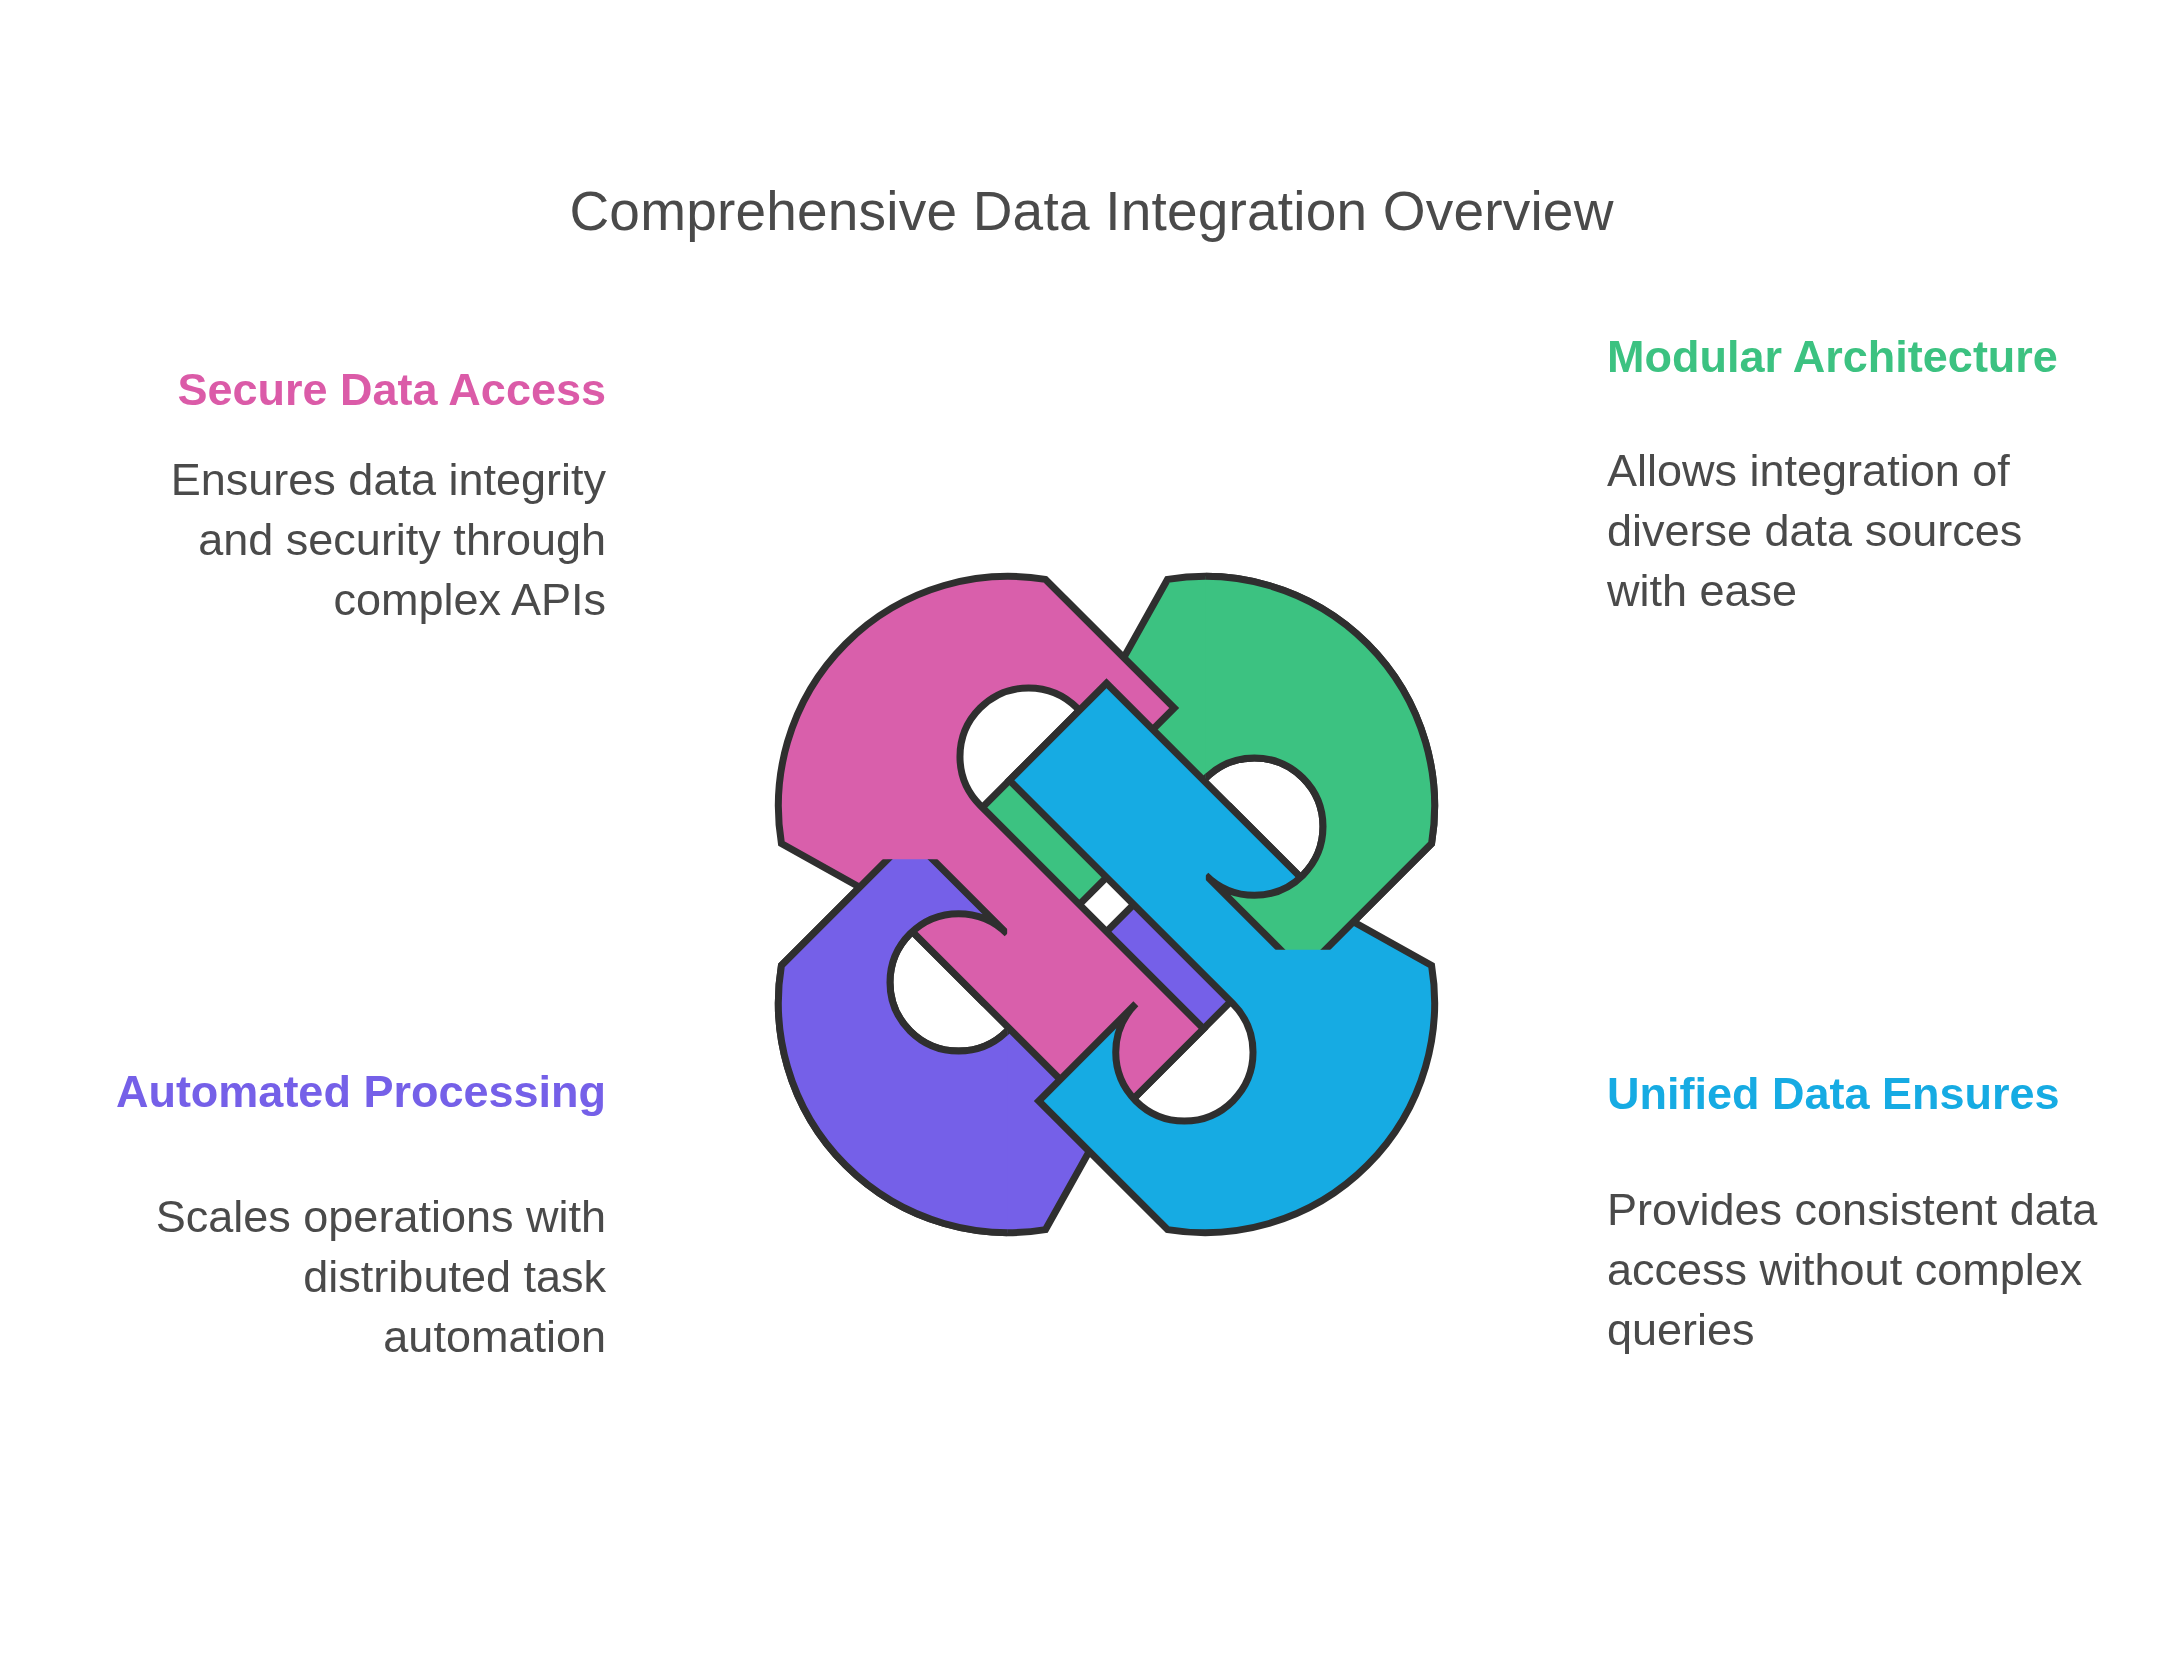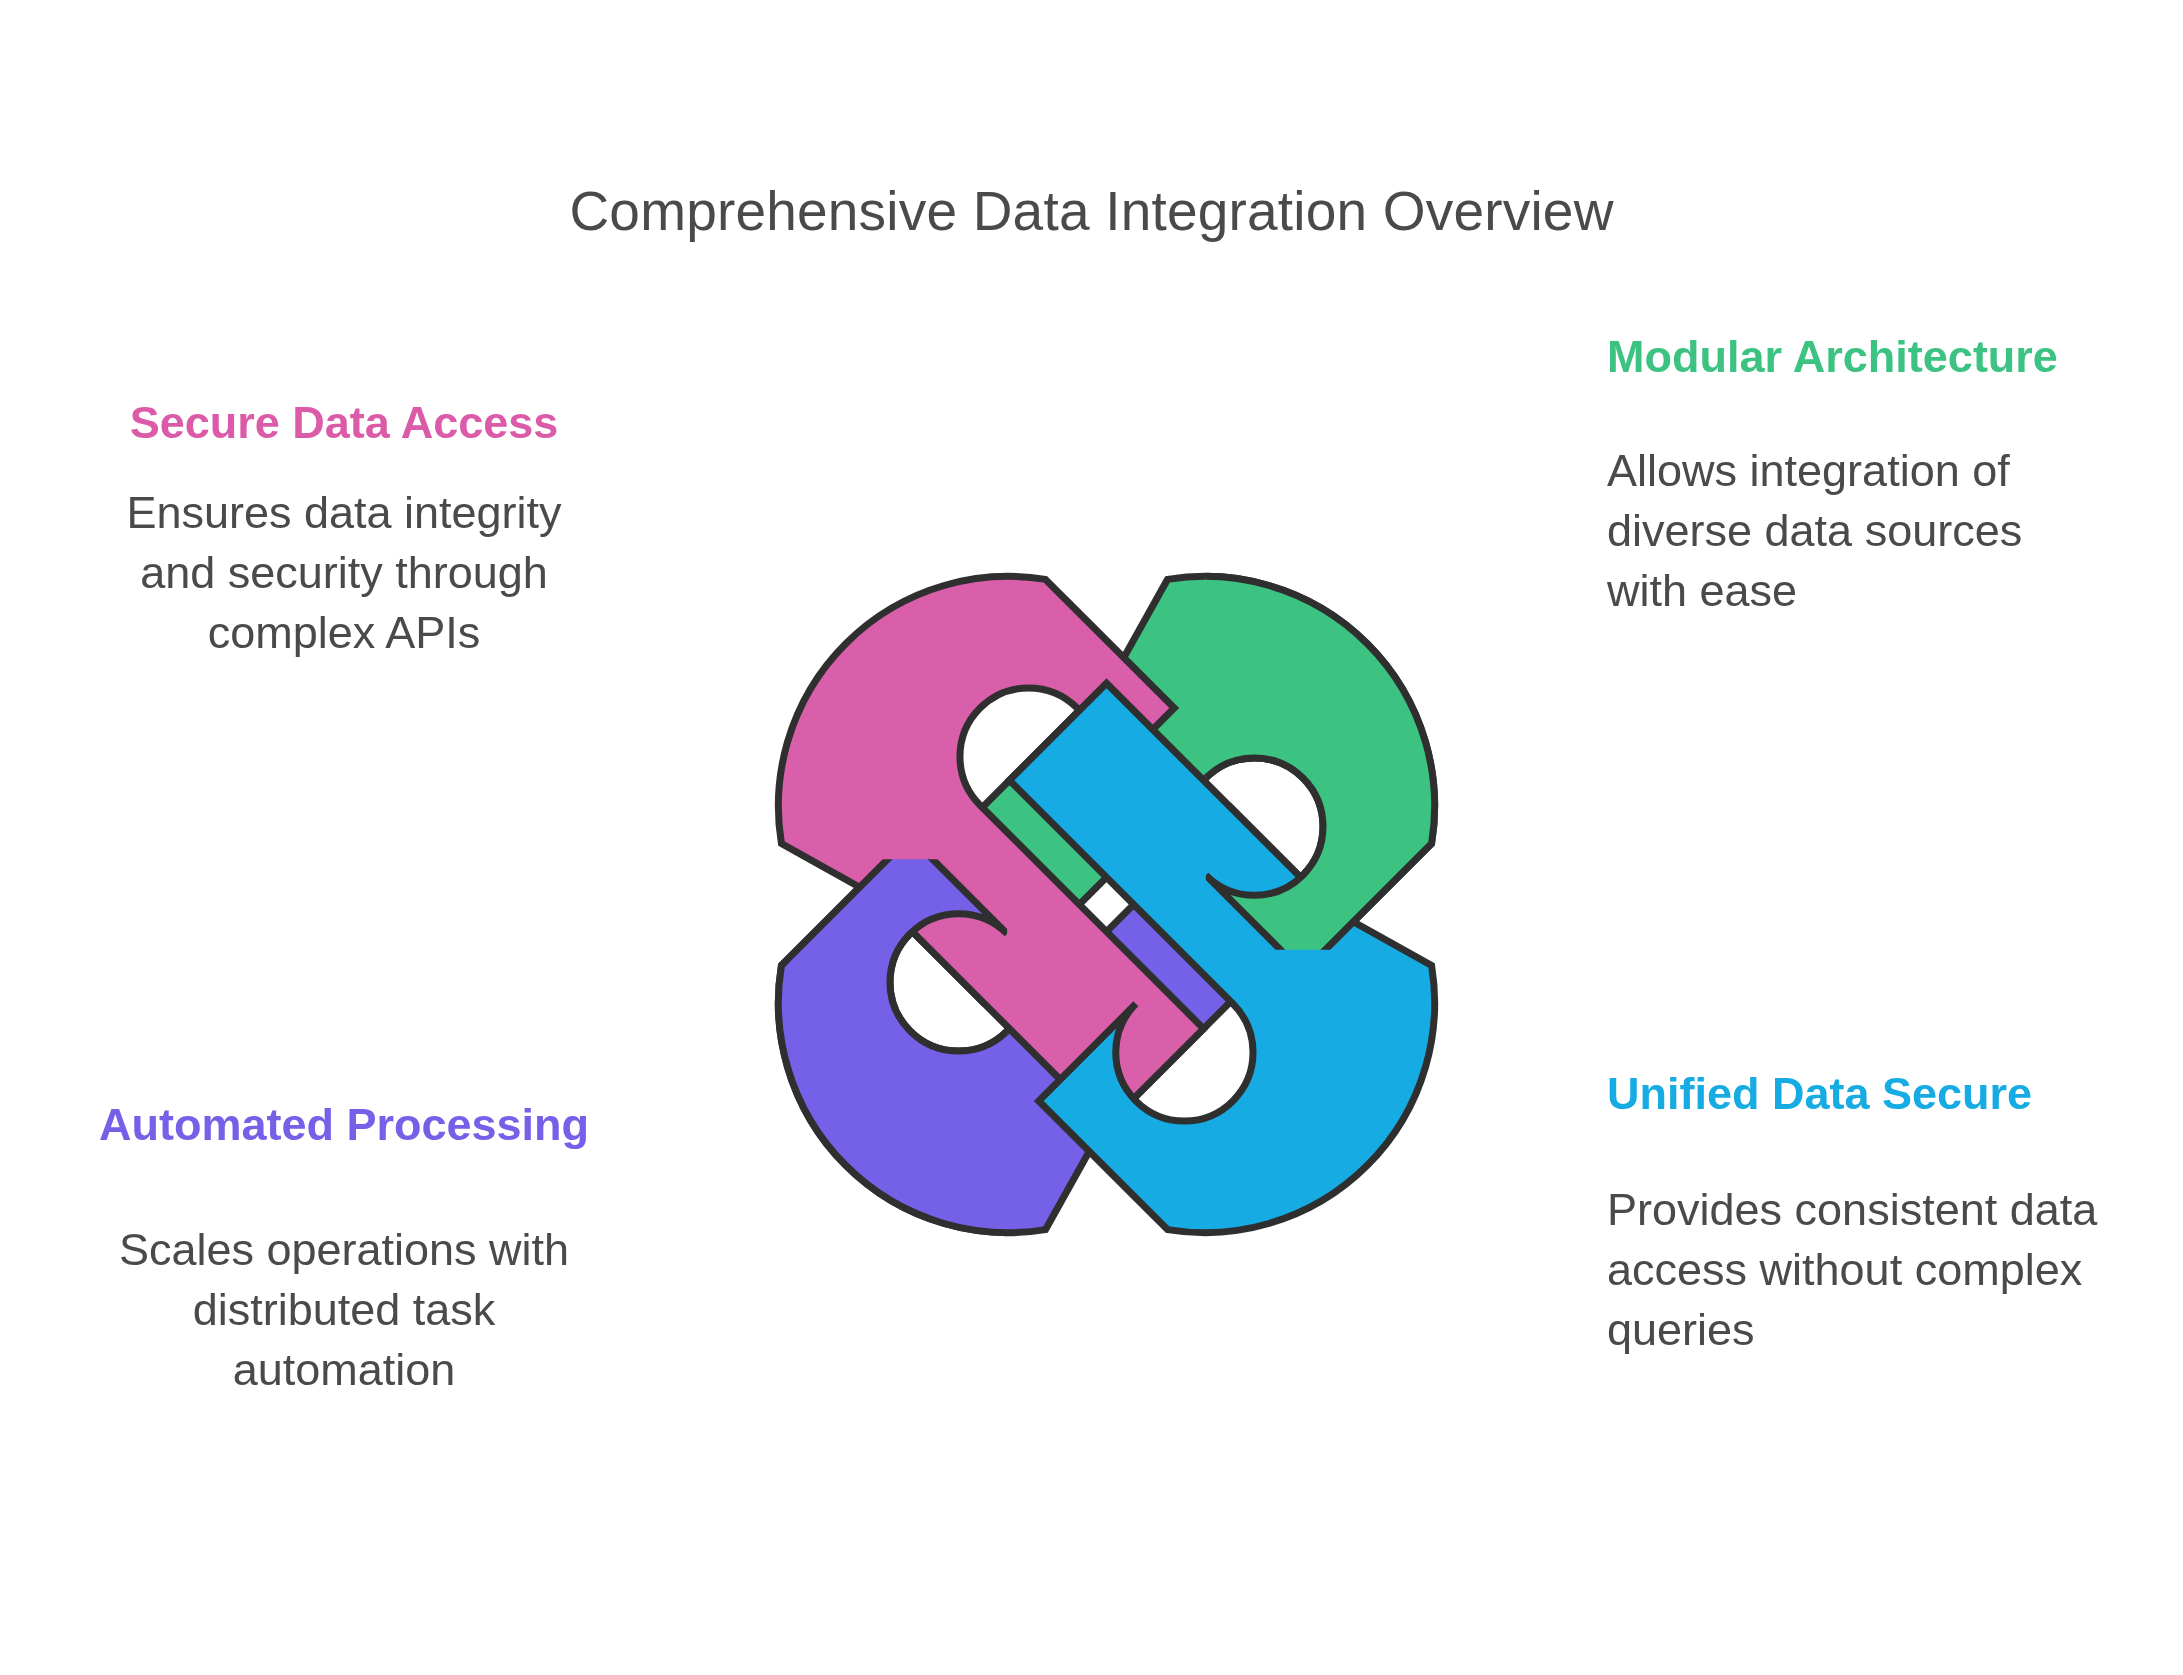--- a/index.html
+++ b/index.html
@@ -49,21 +49,21 @@
   }
   .feature-body {
     font-size: 45px;
     font-weight: 400;
     line-height: 1.33;
     color: #4a4a4a;
     margin: 0;
   }
 
   
-  .feature.left  { text-align: center; left: 94px; margin-top: 33px; }
+  .feature.left  { text-align: right; left: 106px; }
   
   .feature.right { text-align: left;  left: 1607px; }
 
   #feature-tl { top: 364px; }
   #feature-tl .feature-body { margin-top: 34px; }
 
   #feature-tr { top: 331px; }
   #feature-tr .feature-body { margin-top: 58px; }
 
   #feature-bl { top: 1066px; }
@@ -98,21 +98,21 @@
     <div class="feature-heading" style="color: rgb(117, 96, 232);">Automated Processing</div>
     <div class="feature-body">Scales operations with distributed task automation</div>
   </div>
 
   <div class="feature right" id="feature-tr">
     <div class="feature-heading" style="color: rgb(60, 194, 129);">Modular Architecture</div>
     <div class="feature-body">Allows integration of diverse data sources with ease</div>
   </div>
 
   <div class="feature right" id="feature-br">
-    <div class="feature-heading" style="color: rgb(22, 171, 227);">Unified Data Secure</div>
+    <div class="feature-heading" style="color: rgb(22, 171, 227);">Unified Data Ensures</div>
     <div class="feature-body">Provides consistent data access without complex queries</div>
   </div>
 
   <div id="knot-graphic">
     <svg viewBox="-200 -200 400 400" xmlns="http://www.w3.org/2000/svg">
       <defs>
 
         <path id="hookShape" d="
           M -144.0 -27.0
           A 101.8 101.8 0 0 1 -27.0 -144.0

